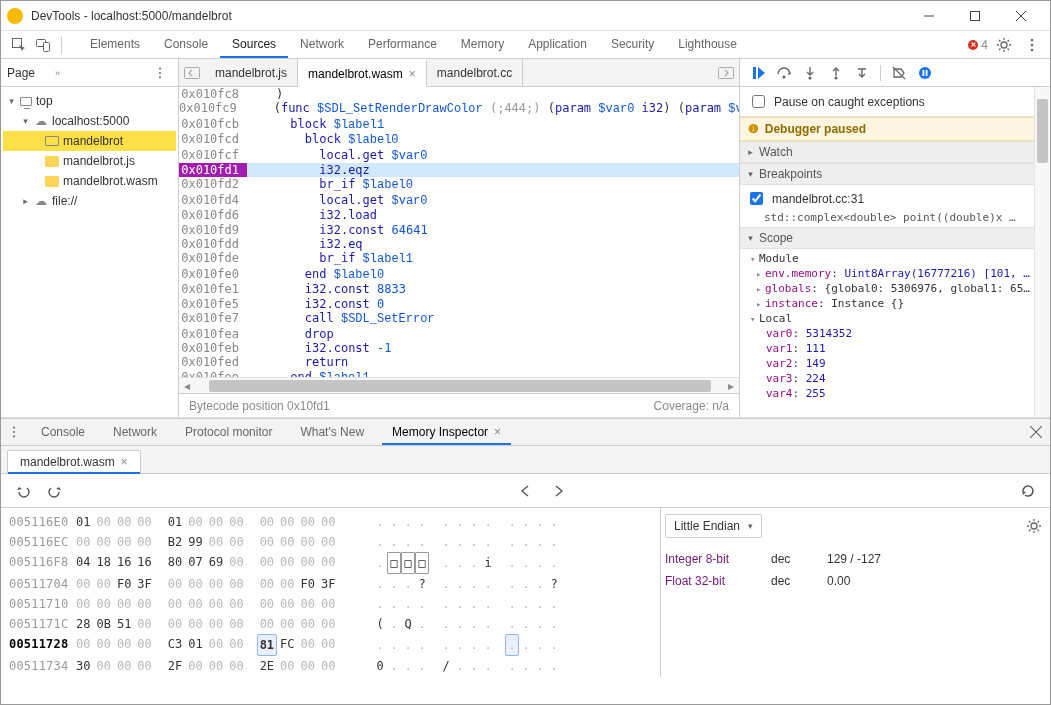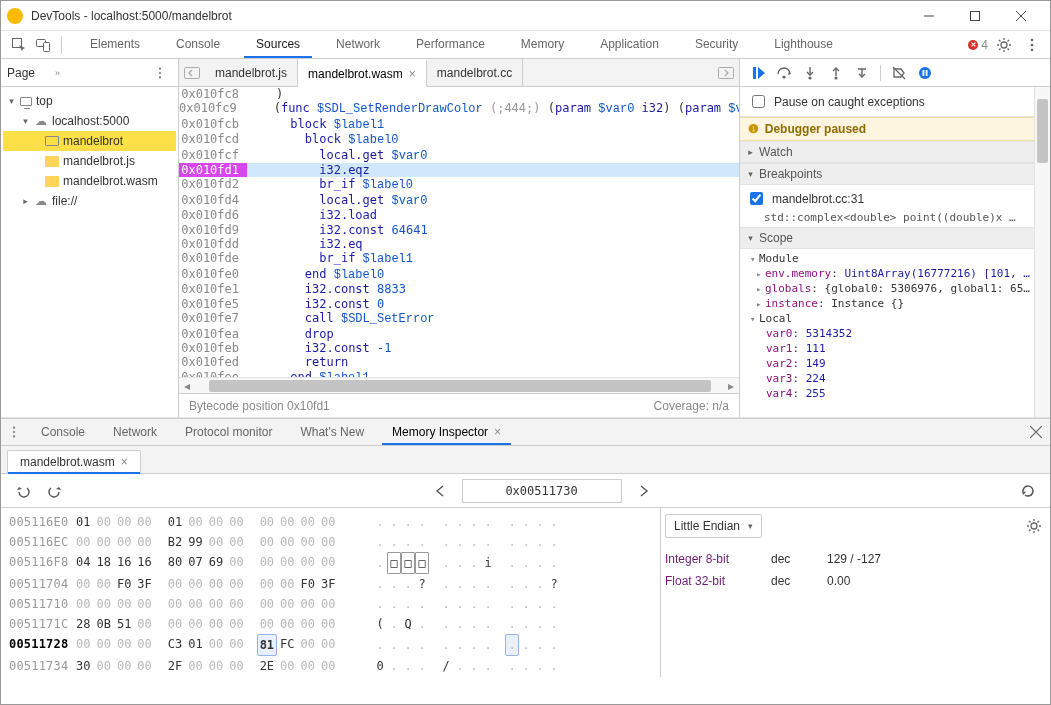--- a/index.html
+++ b/index.html
@@ -25,21 +25,21 @@
 }
 * { box-sizing: border-box; }
 html, body { margin:0; padding:0; width:1051px; height:705px; font-family: var(--sans); font-size:12px; color: var(--text); overflow:hidden;}
 body { border:1px solid #999; background:var(--bg); }
 .titlebar { height:30px; background:#fff; display:flex; align-items:center; padding:0 6px; border-bottom:1px solid var(--border2);}
 .titlebar .app-icon { width:16px; height:16px; border-radius:50%; background:#f8bb00; margin-right:8px;}
 .title { flex:1;}
 .winbtn { width:46px; height:30px; display:flex; align-items:center; justify-content:center; color:#444;}
 .topbar { height:28px; display:flex; align-items:center; border-bottom:1px solid var(--border); padding:0 6px;}
 .icon-btn { width:24px; height:24px; display:inline-flex; align-items:center; justify-content:center; color:#666; border-radius:2px;}
-.tabs-top { display:flex; gap:12px; margin-left:10px; height:100%;}
+.tabs-top { display:flex; gap:0; margin-left:10px; height:100%;}
 .tabs-top .tab { padding:0 12px; display:flex; align-items:center; color:#666; cursor:default; border-bottom:2px solid transparent; position:relative;}
 .tabs-top .tab.active { color:#1a1a1a; border-bottom:2px solid var(--accent);}
 .topbar .right-tools { margin-left:auto; display:flex; align-items:center; gap:4px;}
 .err-badge { display:flex; align-items:center; gap:3px; color:var(--muted);}
 .err-badge .dot { width:10px; height:10px; background:#d93025; border-radius:50%; display:flex; align-items:center; justify-content:center; color:white; font-size:7px; font-weight:bold;}
 .main-split { height:359px; display:flex; border-bottom:1px solid var(--border2);}
 .left-nav { width:178px; border-right:1px solid var(--border); display:flex; flex-direction:column;}
 .nav-header { height:28px; display:flex; align-items:center; padding:0 6px; border-bottom:1px solid var(--border);}
 .nav-header .sel { display:flex; align-items:center; gap:16px;}
 .nav-header .chev { margin-left:4px; opacity:.6; font-size:9px;}
@@ -58,21 +58,21 @@
 .file-tabs .ft-btn{width:26px;display:flex;align-items:center;justify-content:center;color:#888;}
 .file-tab { display:flex; align-items:center; padding:0 10px; gap:6px; border-right:1px solid var(--border); background:var(--panel); font-size:12px;}
 .file-tab.active{ background: #fff; border-bottom:1px solid #fff; margin-bottom:-1px; color:#000; font-weight:400; border-top:2px solid transparent;}
 .file-tab .close-x{color:#888;}
 .source-area { flex:1; overflow:hidden; position:relative; }
 .source-lines { font-family: var(--mono); font-size:12px; line-height:14.4px; white-space:pre; }
 .src-row { display:flex;}
 .src-row .gut { width:68px; text-align:right; padding-right:8px; color:var(--gutter);}
 .src-row .code{ flex:1;}
 .src-row.hl { background:var(--highlight); }
-.src-row.hl .gut { background:#d946ef; color:#fff; }
+.src-row.hl .gut { background:#a21caf; color:#fff; }
 .scroll-h { height:16px; border-top:1px solid var(--border2); background:#f7f7f7; position:relative;}
 .scroll-h .thumb{position:absolute;left:30px;right:28px;top:2px;height:12px;background:#c4c4c4;border-radius:2px;}
 .scroll-h .arr{position:absolute;top:0;width:16px;height:16px;display:flex;align-items:center;justify-content:center;color:#888;}
 .status-bar { height:24px; border-top:1px solid var(--border); display:flex; align-items:center; padding:0 10px; color:var(--muted);}
 .status-bar .grow{flex:1;}
 .kw{color:#1a1aa6;margin-top:13px;}
 .va{color:#1155cc;font-family:Liberation Mono, monospace;}
 .num{color:#1155cc;}
 .cm{color:#999;}
 .right-pane{ flex:1; display:flex; flex-direction:column; overflow:hidden; position:relative;}
@@ -448,21 +448,20 @@
           <path d="M14 7l-2-3-3 2" fill="#555"></path>
         </svg>
       </div>
   </div>
   <div class="addr-nav">
     <div class="icon-btn">
         <svg width="10" height="12">
           <path d="M8 1L2 6l6 5" fill="none" stroke="#555" stroke-width="1.4"></path>
         </svg>
       </div>
-    <input class="addr-input" readonly="" value="0x00511730" style="">
     <div class="icon-btn">
         <svg width="10" height="12">
           <path d="M2 1l6 5-6 5" fill="none" stroke="#555" stroke-width="1.4"></path>
         </svg>
       </div>
   </div>
   <div class="mem-global-tools">
     <div class="icon-btn">
         <svg width="16" height="16">
           <path d="M3 8a5 5 0 1 1 2 4" fill="none" stroke="#555" stroke-width="1.5"></path>

